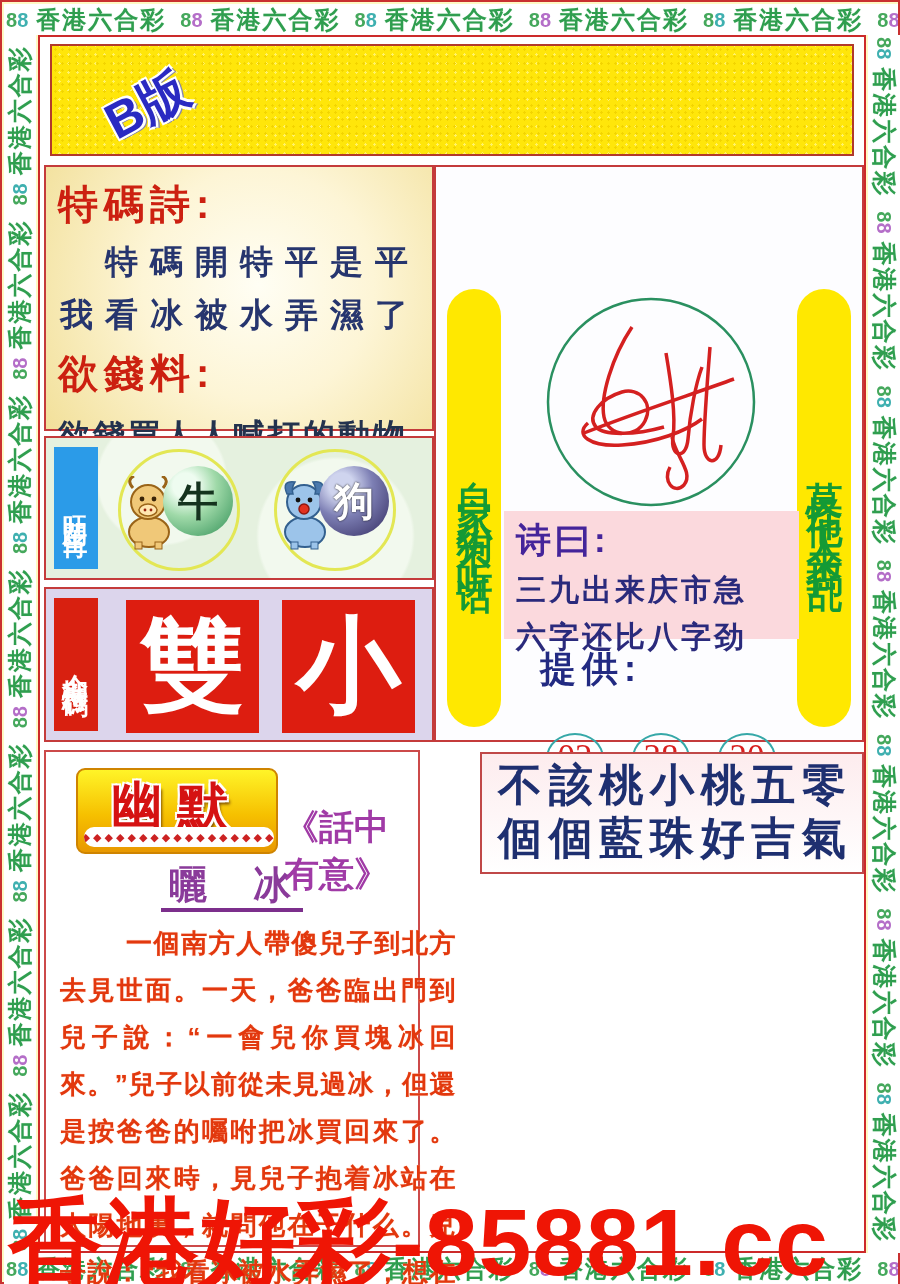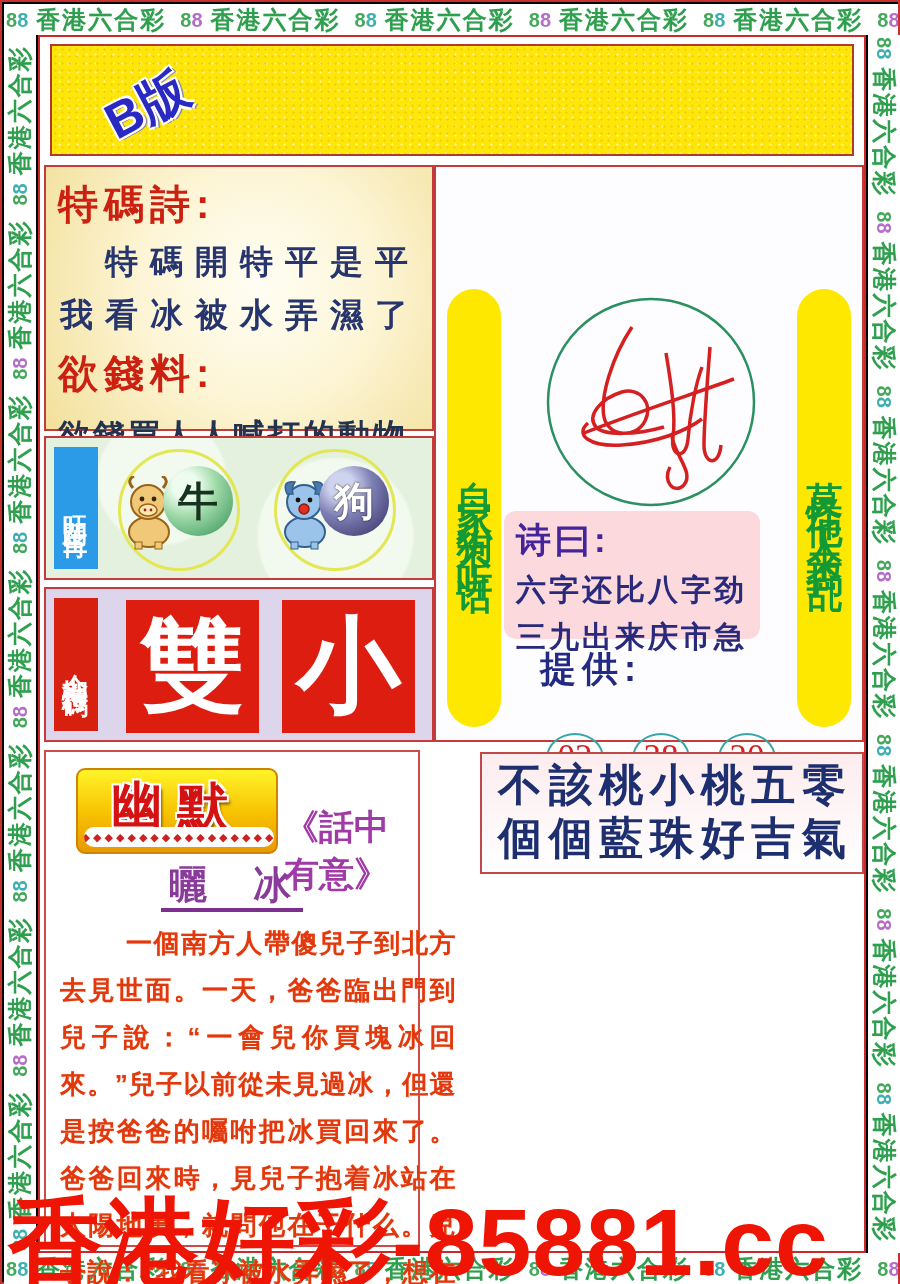--- a/index.html
+++ b/index.html
@@ -1,19 +1,19 @@
 <!DOCTYPE html>
 <html><head>
 <meta charset="utf-8">
 <style>
   * { margin:0; padding:0; box-sizing:border-box; }
   html,body { width:900px; height:1284px; }
   body { font-family:"Liberation Sans","DejaVu Sans",sans-serif; background:#fff; position:relative; overflow:hidden; }
 
-  .page { position:absolute; left:0; top:0; width:900px; height:1284px; border:2px solid #c93030; background:#000000; }
+  .page { position:absolute; left:0; top:0; width:900px; height:1284px; border:2px solid #c93030; background:#fef9c3; }
 
   
   .border-strip { position:absolute; display:flex; align-items:center; gap:10px; overflow:hidden; white-space:nowrap; background:#fff; }
   .border-strip.h-top    { left:2px; top:2px;    width:894px; height:31px; }
   .border-strip.h-bottom { left:2px; top:1251px; width:894px; height:31px; }
   .border-strip.v-left   { left:2px;  top:33px; width:1218px; height:32px; transform-origin:0 0; transform:rotate(-90deg) translateX(-1218px); }
   .border-strip.v-right  { left:866px; top:33px; width:1218px; height:32px; transform-origin:0 0; transform:translateX(32px) rotate(90deg); }
   .b-item { display:inline-flex; align-items:center; gap:8px; padding:0 2px; }
   .b-text { font-weight:bold; font-size:24px; color:#2f9e4f; letter-spacing:2px; text-shadow:0 0 1px #bfe8c8; }
   .b88 { font-weight:bold; font-size:20px; line-height:1; }
@@ -66,21 +66,21 @@
   
   .oracle-panel { position:absolute; left:394px; top:128px; width:430px; height:577px; border:2px solid #c43b3b; background:#fdfdff; }
   .oracle-title { position:absolute; left:0; top:14px; width:100%; text-align:center; font-size:62px; font-weight:900; color:#fff;
     -webkit-text-stroke:7px #34347e; paint-order:stroke fill; letter-spacing:10px;
     text-shadow:0 0 1px #34347e; }
   .scroll-bar { position:absolute; top:122px; width:54px; height:438px; background:#ffe800; border-radius:27px;
     display:flex; align-items:center; justify-content:center; }
   .scroll-bar.left { left:11px; } .scroll-bar.right { right:11px; }
   .scroll-text { writing-mode:vertical-rl; text-orientation:upright; font-size:36px; font-weight:900; color:#149a35; letter-spacing:16px; }
   .sig-circle { position:absolute; left:108px; top:128px; width:214px; height:214px; }
-  .oracle-poem-box { position:absolute; left:68px; top:344px; width:256px; height:128px; background:#fbd9dd; border-radius:12px; padding:6px 12px; }
+  .oracle-poem-box { position:absolute; left:68px; top:344px; width:295px; height:128px; background:#fbd9dd; border-radius:0; padding:6px 12px; }
   .oracle-poem-head { font-size:35px; font-weight:900; color:#44249a; letter-spacing:4px; }
   .oracle-poem-line { font-size:30px; font-weight:900; color:#2a2a7c; letter-spacing:3px; margin-top:6px; }
   .provide { position:absolute; left:104px; top:478px; font-size:36px; font-weight:900; color:#222a82; letter-spacing:6px; }
   .numbers { position:absolute; left:110px; top:518px; width:230px; display:flex; justify-content:space-between; }
   .num-circle { width:58px; height:50px; border:2px solid #36a8a8; border-radius:50%; display:flex; align-items:center; justify-content:center;
     font-family:"Liberation Serif","DejaVu Serif",serif; font-size:35px; font-weight:400; color:#d91f1f;margin-top:48px; }
 
   
   .humor-panel { position:absolute; left:4px; top:713px; width:376px; height:497px; border:2px solid #cc4a4a; background:#fff; }
   .humor-badge { position:absolute; left:30px; top:16px; width:202px; height:86px; border:2px solid #cf8400; border-radius:9px;
@@ -292,22 +292,22 @@
           <path d="M88,32 C68,62 56,102 60,122 C64,142 92,144 101,126 C110,108 95,92 78,97 C58,103 42,120 52,132 C60,141 92,140 120,132" fill="none" stroke="#d42020" stroke-width="3.5"></path>
           <path d="M44,128 C30,140 46,152 78,150 C112,148 142,136 158,124" fill="none" stroke="#d42020" stroke-width="3.5"></path>
           <path d="M122,58 C127,88 132,120 129,142 C126,162 142,166 144,144 C146,118 152,88 158,72" fill="none" stroke="#d42020" stroke-width="3.5"></path>
           <path d="M166,52 C163,90 160,130 160,150 C160,170 175,172 177,150" fill="none" stroke="#d42020" stroke-width="3.5"></path>
           <path d="M40,138 C90,118 152,98 190,84" fill="none" stroke="#d42020" stroke-width="3.5"></path>
           <path d="M128,142 C132,162 150,178 140,190 C130,200 118,186 126,172" fill="none" stroke="#d42020" stroke-width="3.5"></path>
         </svg>
       </div>
       <div class="oracle-poem-box">
         <div class="oracle-poem-head">诗曰:</div>
+        <div class="oracle-poem-line">三九出来庆市急</div>
         <div class="oracle-poem-line">六字还比八字劲</div>
-        <div class="oracle-poem-line">三九出来庆市急</div>
       </div>
       <div class="provide">提供:</div>
       <div class="numbers">
         <span class="num-circle">02</span>
         <span class="num-circle">38</span>
         <span class="num-circle">20</span>
       </div>
     </div>
 
     <div class="humor-panel">

